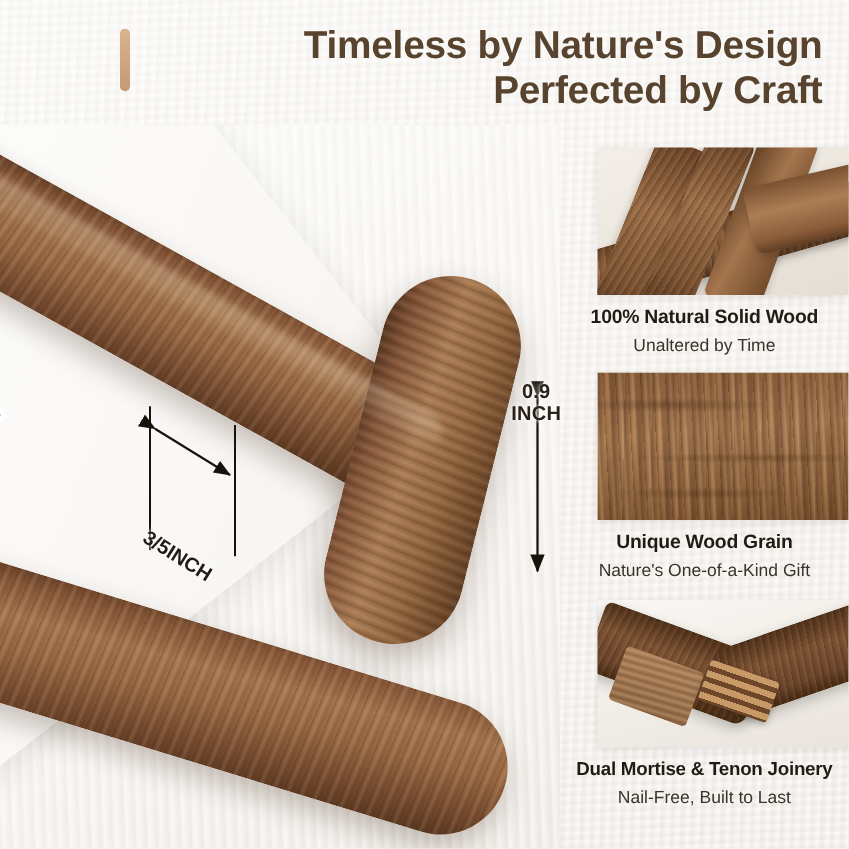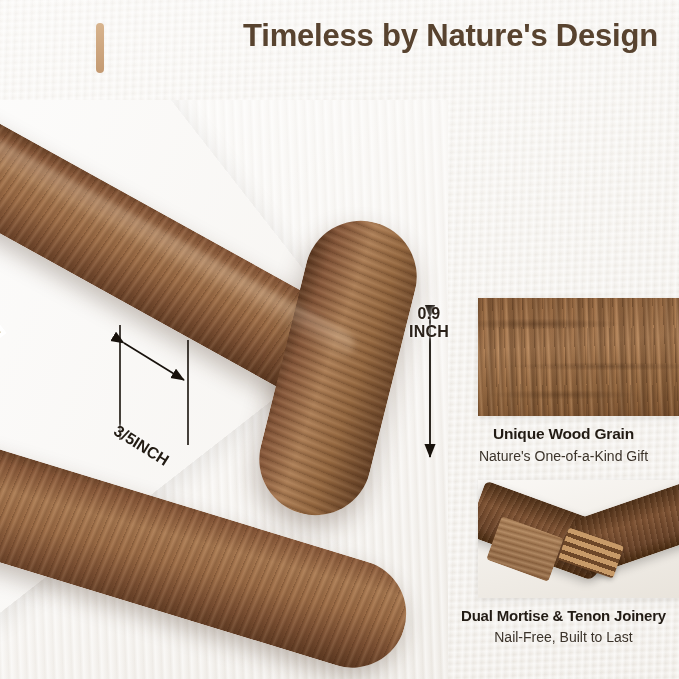--- a/index.html
+++ b/index.html
@@ -219,20 +219,21 @@
 </style>
 </head>
 <body>
 
 <div id="stage">
 
   <div class="headline-wrap">
     <div class="accent-bar"></div>
     <div class="headline-text">
       <span class="l1">Timeless by Nature's Design</span>
+      <span class="l2">Perfected by Craft</span>
     </div>
   </div>
 
   <div class="photo-main">
     <div class="wall"></div>
     <div class="mat"></div>
     <div class="photo-open"></div>
     <div class="mat-bevel"></div>
     <div class="rail rail-top"></div>
     <div class="rail rail-corner"></div>
@@ -268,20 +269,34 @@
       </marker>
       <marker id="av2" markerWidth="9" markerHeight="9" refX="7.5" refY="3.2" orient="auto">
         <path d="M0,0 L8,3.2 L0,6.4 z" fill="#18120c"></path>
       </marker>
     </defs>
     <line x1="30" y1="12" x2="30" y2="152" stroke="#18120c" stroke-width="1.8" marker-start="url(#av1)" marker-end="url(#av2)"></line>
   </svg>
 
   <div class="feature-col">
 
+    <div class="feature f1">
+      <div class="thumb">
+        <div class="t1bg"></div>
+        <div class="stick s1"></div>
+        <div class="stick s2"></div>
+        <div class="stick s3"></div>
+        <div class="stick s4"></div>
+        <div class="stick s5"></div>
+      </div>
+      <div class="cap">
+        <div class="cap-title">100% Natural Solid Wood</div>
+        <div class="cap-sub">Unaltered by Time</div>
+      </div>
+    </div>
 
     <div class="feature f2">
       <div class="thumb">
         <div class="t2bg"></div>
       </div>
       <div class="cap">
         <div class="cap-title">Unique Wood Grain</div>
         <div class="cap-sub">Nature's One-of-a-Kind Gift</div>
       </div>
     </div>

